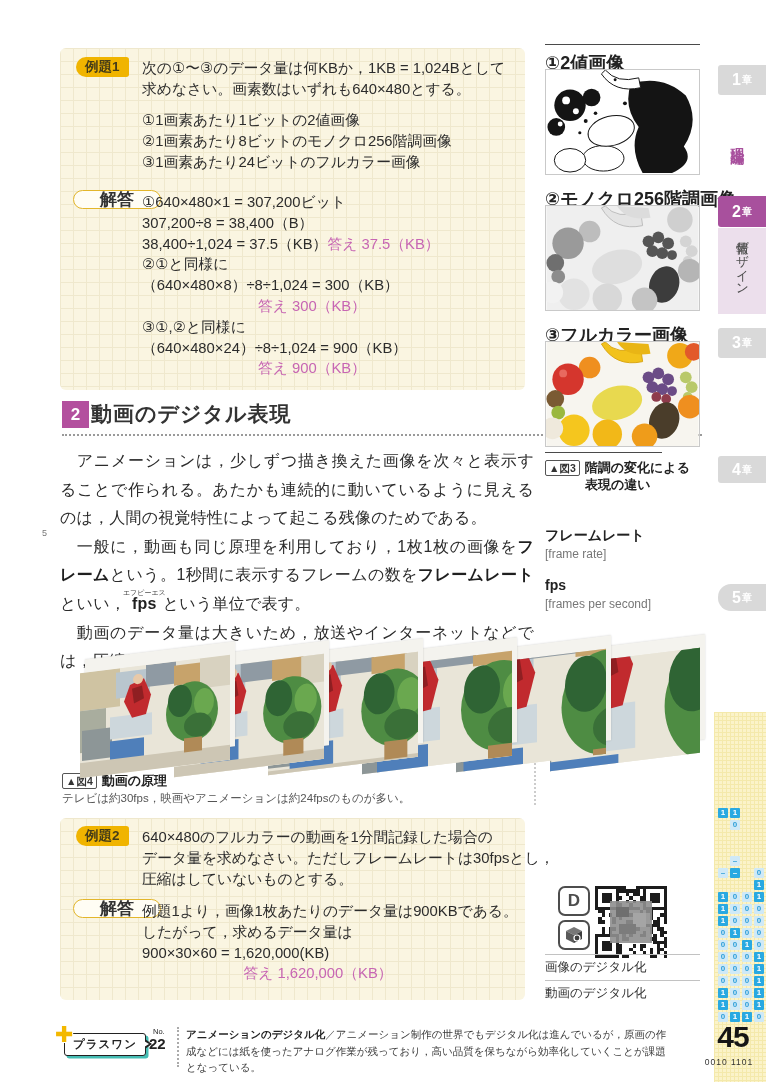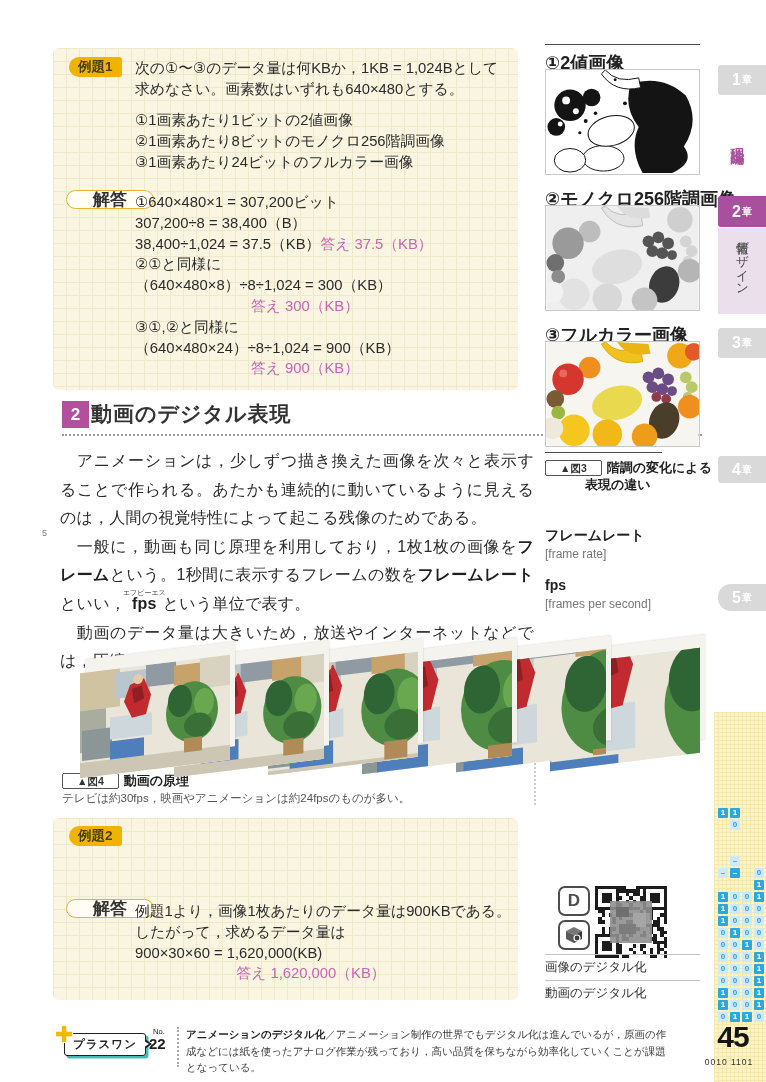--- a/index.html
+++ b/index.html
@@ -1,21 +1,21 @@
 <!DOCTYPE html>
 <html><head>
 <meta charset="utf-8">
 <style>
   html,body{margin:0;padding:0}
   body{width:766px;height:1082px;position:relative;overflow:hidden;background:#fff;
        font-family:"Liberation Sans","DejaVu Sans",sans-serif;color:#2c2c2c}
   .abs{position:absolute}
 
   
-  .exbox{position:absolute;left:53px;width:465px;background:#faf5e1;border-radius:6px;
+  .exbox{position:absolute;left:60px;width:465px;background:#faf5e1;border-radius:6px;
     background-image:linear-gradient(#efe8cd 1px,transparent 1px),
                      linear-gradient(90deg,#efe8cd 1px,transparent 1px);
     background-size:13px 13px}
   .badge-ex{position:absolute;background:#f0b400;color:#463d17;font-weight:bold;font-size:13.5px;
     padding:2px 9px;border-radius:11px 3px 3px 11px;line-height:16px}
   .badge-ans{position:absolute;background:#fffdf4;border:1.6px solid #e3b62b;color:#333;
     font-weight:bold;font-size:17px;padding:1px 26px;border-radius:12px;line-height:15px}
   .sline{height:20.8px;font-size:14.8px;line-height:20.8px;white-space:nowrap}
   .row{display:flex;justify-content:flex-start}
   .right{text-align:center}
@@ -35,21 +35,21 @@
   ruby rt{font-size:7px;color:#444;letter-spacing:0}
 
   .lineno{position:absolute;left:42px;top:528px;font-size:9px;color:#777}
 
   
   #film-strip{position:absolute;left:80px;top:640px;width:625px;height:145px}
   .film-frame{position:absolute;width:150px;height:105px;transform:skewY(-7deg)}
   .film-frame .sheet{position:absolute;left:5px;top:-13px;width:150px;height:105px;
     background:#f4f3ee;box-shadow:0 0 2px rgba(0,0,0,.18)}
   .film-frame svg{position:absolute;left:0;top:0;width:150px;height:105px;background:#e9e5d8}
-  .fig-tag{display:inline-block;border:1px solid #555;border-radius:2px;padding:0 14px;
+  .fig-tag{display:inline-block;border:1px solid #555;border-radius:2px;padding:0 3px;
     font-size:10.5px;font-weight:bold;line-height:14px;color:#333;vertical-align:middle}
   .fig-title{font-size:13px;font-weight:bold;color:#222;margin-left:5px;vertical-align:middle}
   .fig-note{font-size:11.5px;color:#555}
 
   
   .sb-label{position:absolute;left:545px;font-size:18px;font-weight:bold;color:#222;white-space:nowrap}
   .sb-img{position:absolute;left:545px;width:155px;height:106px;border:1px solid #c9c9c9;box-sizing:border-box}
   .sb-img svg{display:block;width:100%;height:100%}
   .rule-dark{position:absolute;border-top:1.5px solid #4a4a4a}
   .rule-light{position:absolute;border-top:1px solid #c2c2c2}
@@ -224,20 +224,25 @@
     </div>
   </div>
 <div class="vdots" style="left:534px;top:650px;height:155px"></div>
 <div class="abs" style="left:62px;top:771px">
   <span class="fig-tag">▲図4</span><span class="fig-title">動画の原理</span>
 </div>
 <div class="abs fig-note" style="left:62px;top:791px">テレビは約30fps，映画やアニメーションは約24fpsのものが多い。</div>
 
 <div class="exbox" style="top:818px;height:182px">
   <span class="badge-ex" style="left:16px;top:8px">例題2</span>
+  <div class="abs" style="left:82px;top:9px">
+    <div class="sline">640×480のフルカラーの動画を1分間記録した場合の</div>
+    <div class="sline">データ量を求めなさい。ただしフレームレートは30fpsとし，</div>
+    <div class="sline">圧縮はしていないものとする。</div>
+  </div>
   <span class="badge-ans" style="left:13px;top:81px">解答</span>
   <div class="abs" style="left:82px;top:83px;width:352px">
     <div class="sline">例題1より，画像1枚あたりのデータ量は900KBである。</div>
     <div class="sline">したがって，求めるデータ量は</div>
     <div class="sline">900×30×60 = 1,620,000(KB)</div>
     <div class="sline right ans">答え 1,620,000（KB）</div>
   </div>
 </div>
 
 <div class="rule-dark" style="left:545px;top:44px;width:155px"></div>

